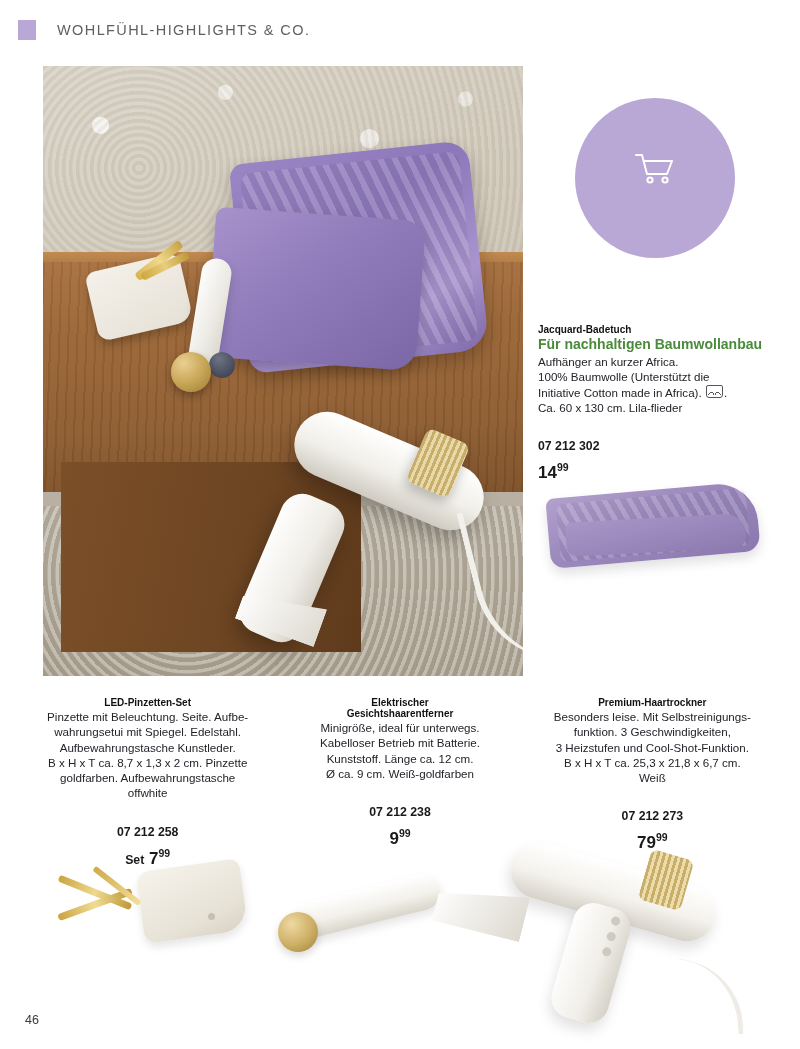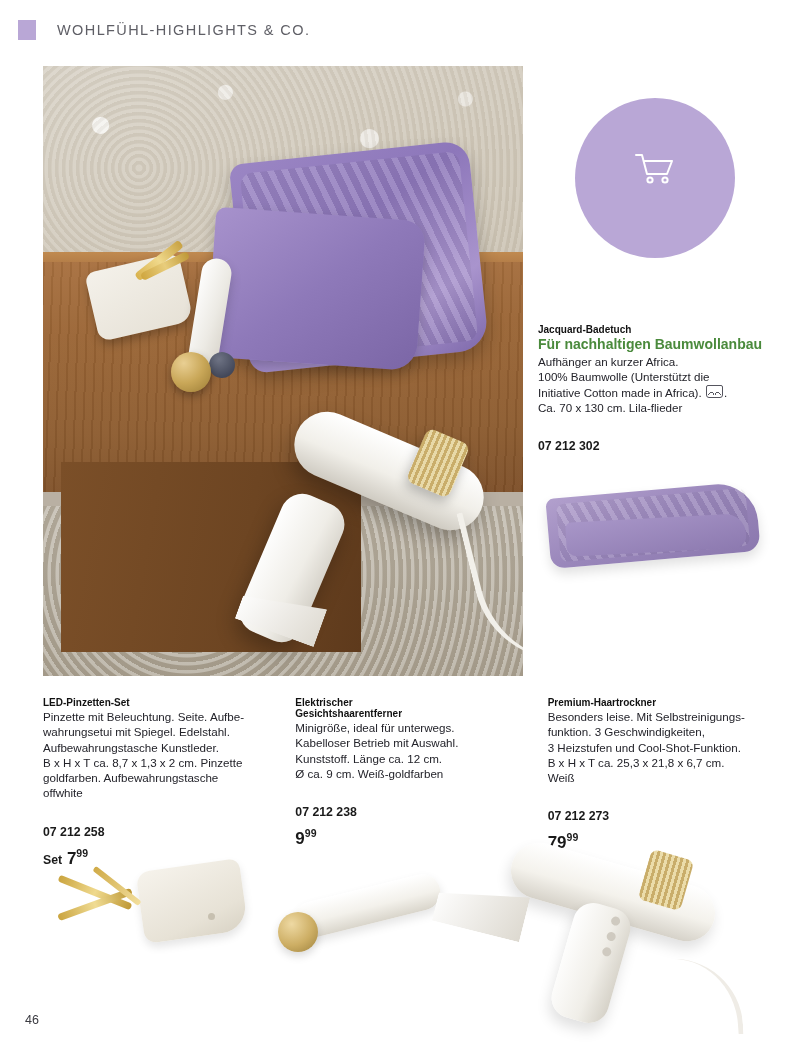--- a/index.html
+++ b/index.html
@@ -370,20 +370,21 @@
   }
 
   
   .cols {
     position: absolute;
     left: 43px;
     top: 697px;
     width: 714px;
     display: flex;
     gap: 15px;
+    text-align: center;
   }
   .col { width: 215px; margin-right: 28px; }
   .col:last-child { margin-right: 0; }
 
   
   .photo-tweezers {
     position: absolute;
     left: 40px;
     top: 845px;
     width: 220px;
@@ -596,23 +597,26 @@
 </div>
 
 <div class="prod-right">
   <p class="prod-title">Jacquard-Badetuch</p>
   <p class="prod-eco">Für nachhaltigen Baumwollanbau</p>
   <p class="prod-desc">
     <span>Aufhänger an kurzer Africa.</span><br>
     <span>100% Baumwolle (Unterstützt die</span><br>
     <span>Initiative Cotton made in Africa).</span>
     <span class="wash-icon"></span>.<br>
-    <span>Ca. 70 x 130 cm. Lila-flieder</span>
+    <span>Ca. 60 x 130 cm. Lila-flieder</span>
   </p>
   <div class="prod-code">07 212 302</div>
+  <div class="prod-price">
+    <span>14</span><sup>99</sup>
+  </div>
 </div>
 
 <div class="towel-photo">
   <div class="stack"></div>
   <div class="fold"></div>
 </div>
 
 <div class="cols">
 
   <div class="col">
@@ -632,21 +636,21 @@
     </div>
   </div>
 
   <div class="col">
     <p class="prod-title">
       <span>Elektrischer</span><br>
       <span>Gesichtshaarentferner</span>
     </p>
     <p class="prod-desc">
       <span>Minigröße, ideal für unterwegs.</span><br>
-      <span>Kabelloser Betrieb mit Auswahl.</span><br>
+      <span>Kabelloser Betrieb mit Batterie.</span><br>
       <span>Kunststoff. Länge ca. 12 cm.</span><br>
       <span>Ø ca. 9 cm. Weiß-goldfarben</span>
     </p>
     <div class="prod-code">07 212 238</div>
     <div class="prod-price">
       <span>9</span><sup>99</sup>
     </div>
   </div>
 
   <div class="col">

